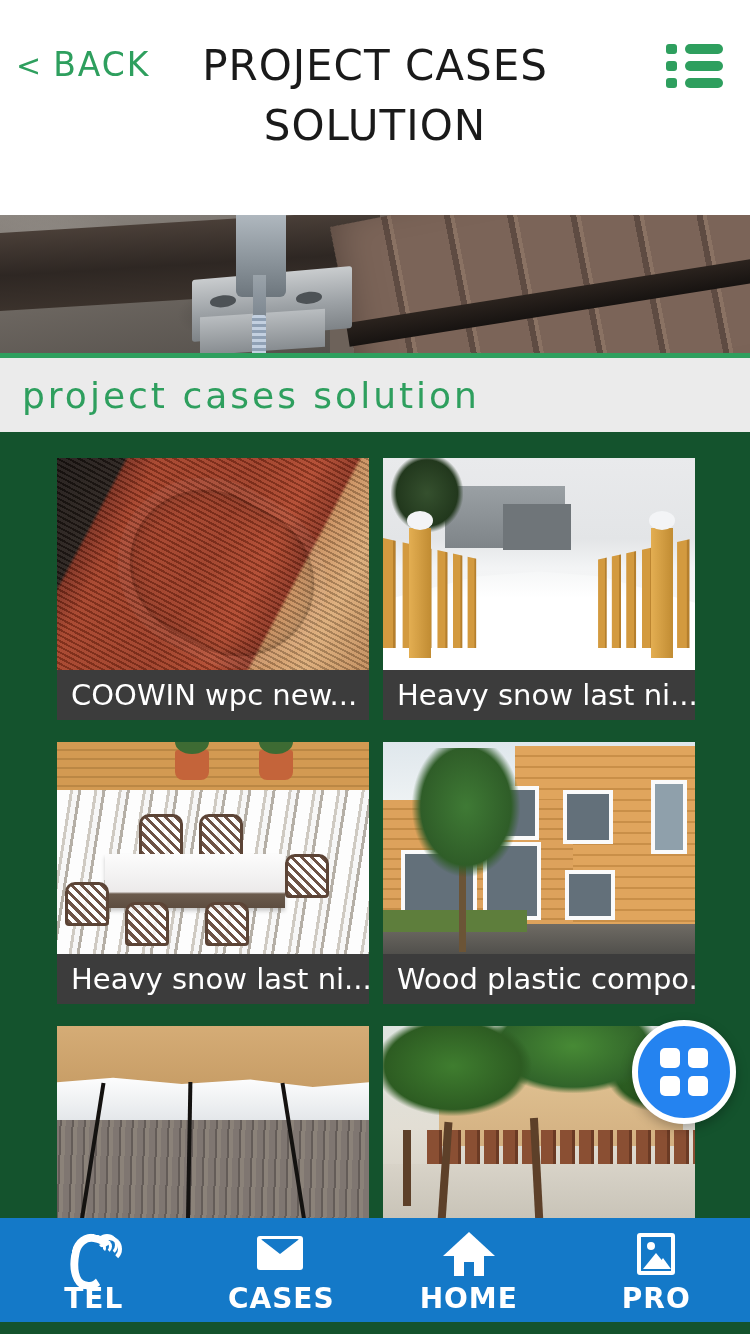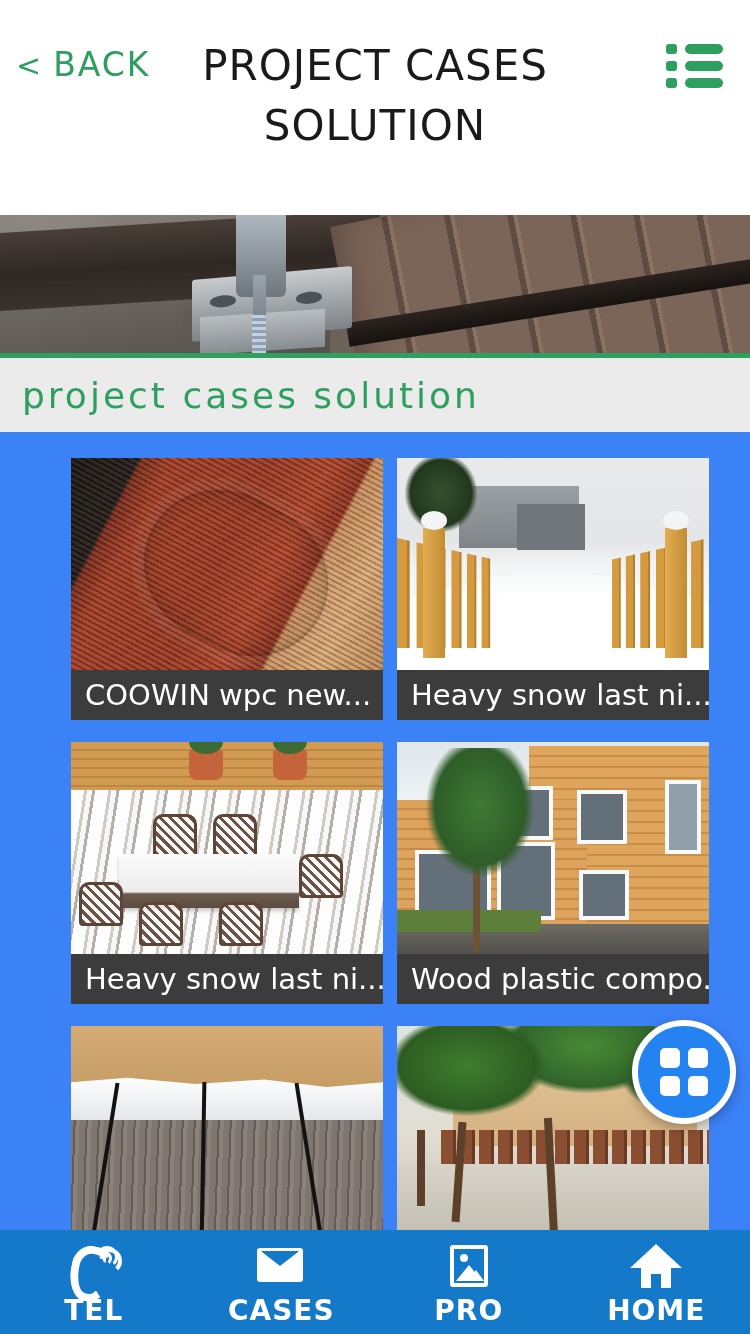--- a/index.html
+++ b/index.html
@@ -2,21 +2,21 @@
 <html><head>
 <meta charset="utf-8">
 <style>
   * { margin:0; padding:0; box-sizing:border-box; }
   html, body {
     width:750px; height:1334px;
     background:#ffffff;
     font-family:"DejaVu Sans", sans-serif;
     overflow:hidden;
   }
-  #app { position:relative; width:750px; height:1334px; overflow:hidden; background:#3b82f6; }
+  #app { position:relative; width:750px; height:1334px; overflow:hidden; background:#14532d; }
 
   
   .header {
     position:relative;
     width:750px; height:215px;
     background:#ffffff;
   }
   .back-link {
     position:absolute; left:16px; top:45px;
     color:#2e9f5e;
@@ -130,21 +130,21 @@
   
   .grid {
     position:relative;
     width:750px;
     padding:26px 57px 0 57px;
     display:grid;
     grid-template-columns:312px 312px;
     column-gap:14px;
     row-gap:22px;
   }
-  .card { position:relative; width:346px;margin-left:14px; }
+  .card { position:relative; width:346px; }
   .card-img {
     position:relative;
     width:312px; height:212px;
     overflow:hidden;
     background:#cfcfcf;
   }
   .card-caption {
     width:312px; height:50px;
     background:#3c3c3c;
     color:#ffffff;
@@ -355,21 +355,21 @@
     border:6px solid #ffffff;
     box-shadow:0 4px 12px rgba(0,0,0,.28);
     display:flex; align-items:center; justify-content:center;
     z-index:40;
   }
   .fab-grid { display:grid; grid-template-columns:20px 20px; grid-template-rows:20px 20px; gap:8px; }
   .fab-sq { background:#ffffff; border-radius:5px; }
 
   
   .bottom-nav {
-    position:absolute; left:0; bottom:0;
+    position:absolute; left:0; bottom:12px;
     width:750px; height:104px;
     background:#1479c8;
     display:grid; grid-template-columns:repeat(4,1fr);
     z-index:50;
   }
   .nav-item {
     display:flex; flex-direction:column; align-items:center; justify-content:flex-start;
     padding-top:10px;
   }
   .nav-icon { width:56px; height:52px; position:relative; }
@@ -616,33 +616,33 @@
       <div class="nav-icon">
         <span class="ic-mail">
           <span class="ic-mail-flap"></span>
         </span>
       </div>
       <div class="nav-label">CASES</div>
     </div>
 
     <div class="nav-item">
       <div class="nav-icon">
+        <span class="ic-home-roof"></span>
+        <span class="ic-home-body"></span>
+        <span class="ic-home-door"></span>
+      </div>
+      <div class="nav-label">HOME</div>
+    </div>
+
+    <div class="nav-item">
+      <div class="nav-icon">
         <span class="ic-pic">
           <span class="ic-pic-sun"></span>
           <span class="ic-pic-mt"></span>
           <span class="ic-pic-mt2"></span>
         </span>
       </div>
       <div class="nav-label">PRO</div>
     </div>
 
-    <div class="nav-item">
-      <div class="nav-icon">
-        <span class="ic-home-roof"></span>
-        <span class="ic-home-body"></span>
-        <span class="ic-home-door"></span>
-      </div>
-      <div class="nav-label">HOME</div>
-    </div>
-
   </div>
 
 </div>
 
 </body></html>

